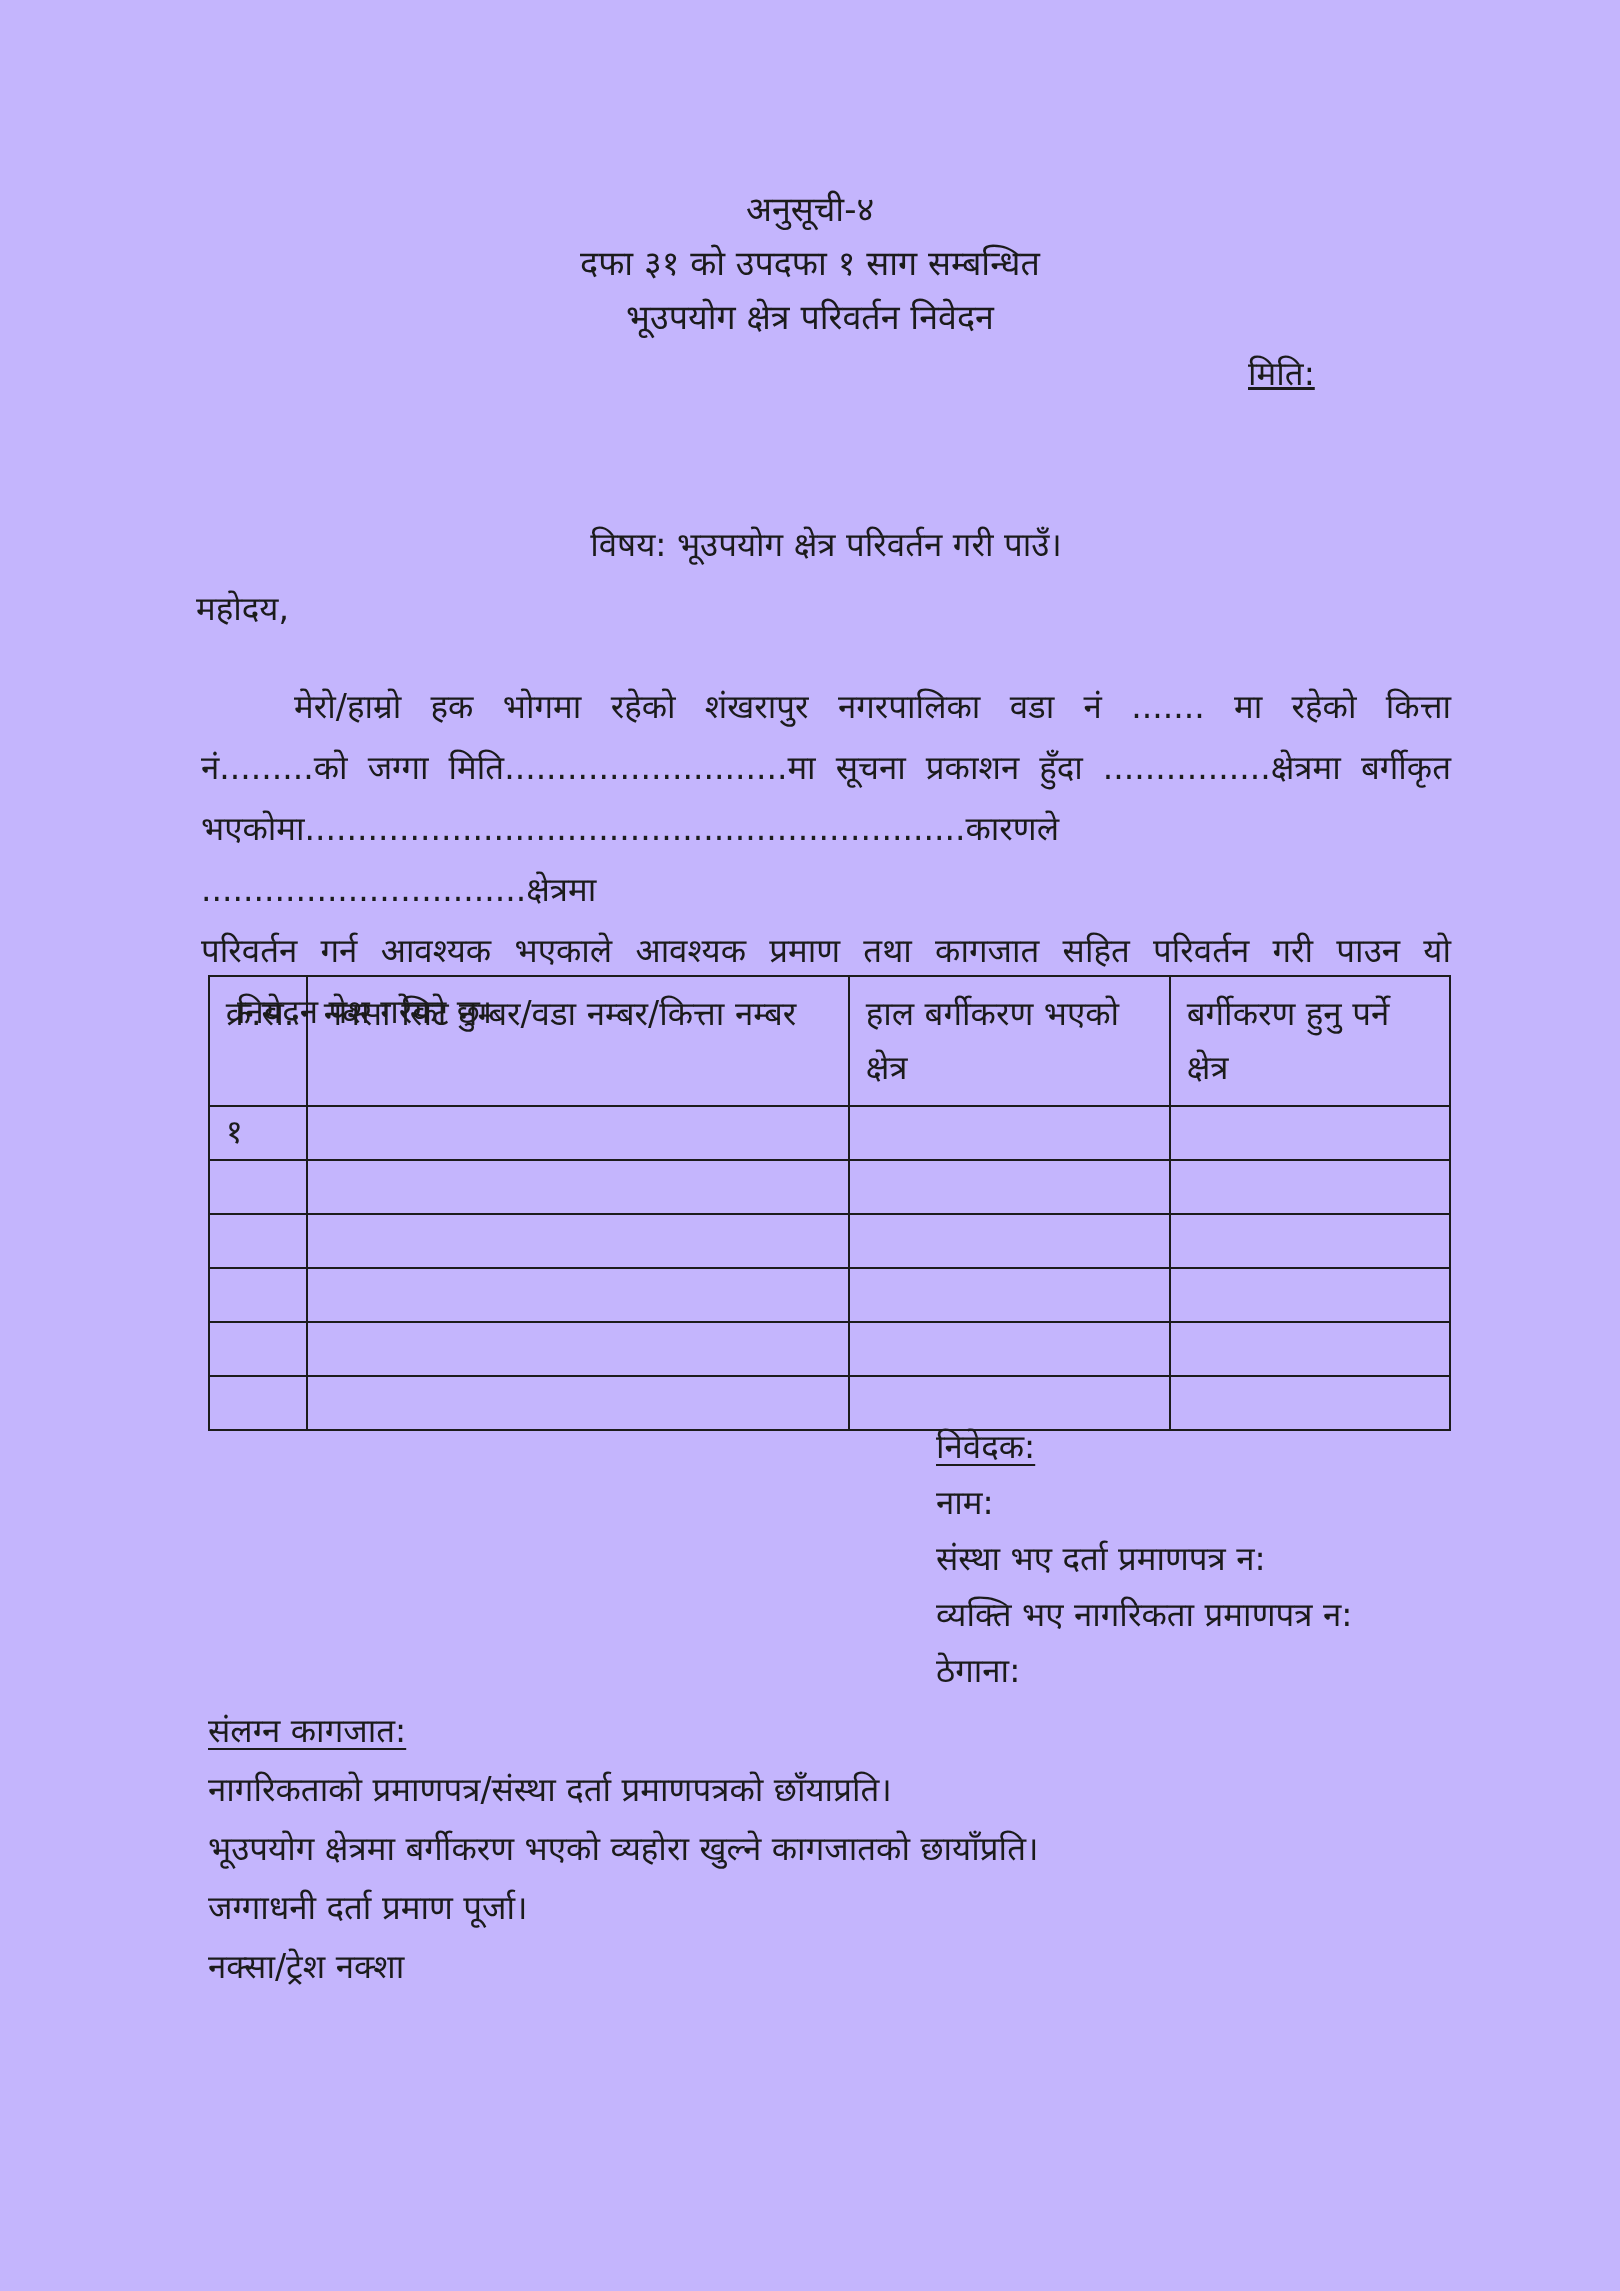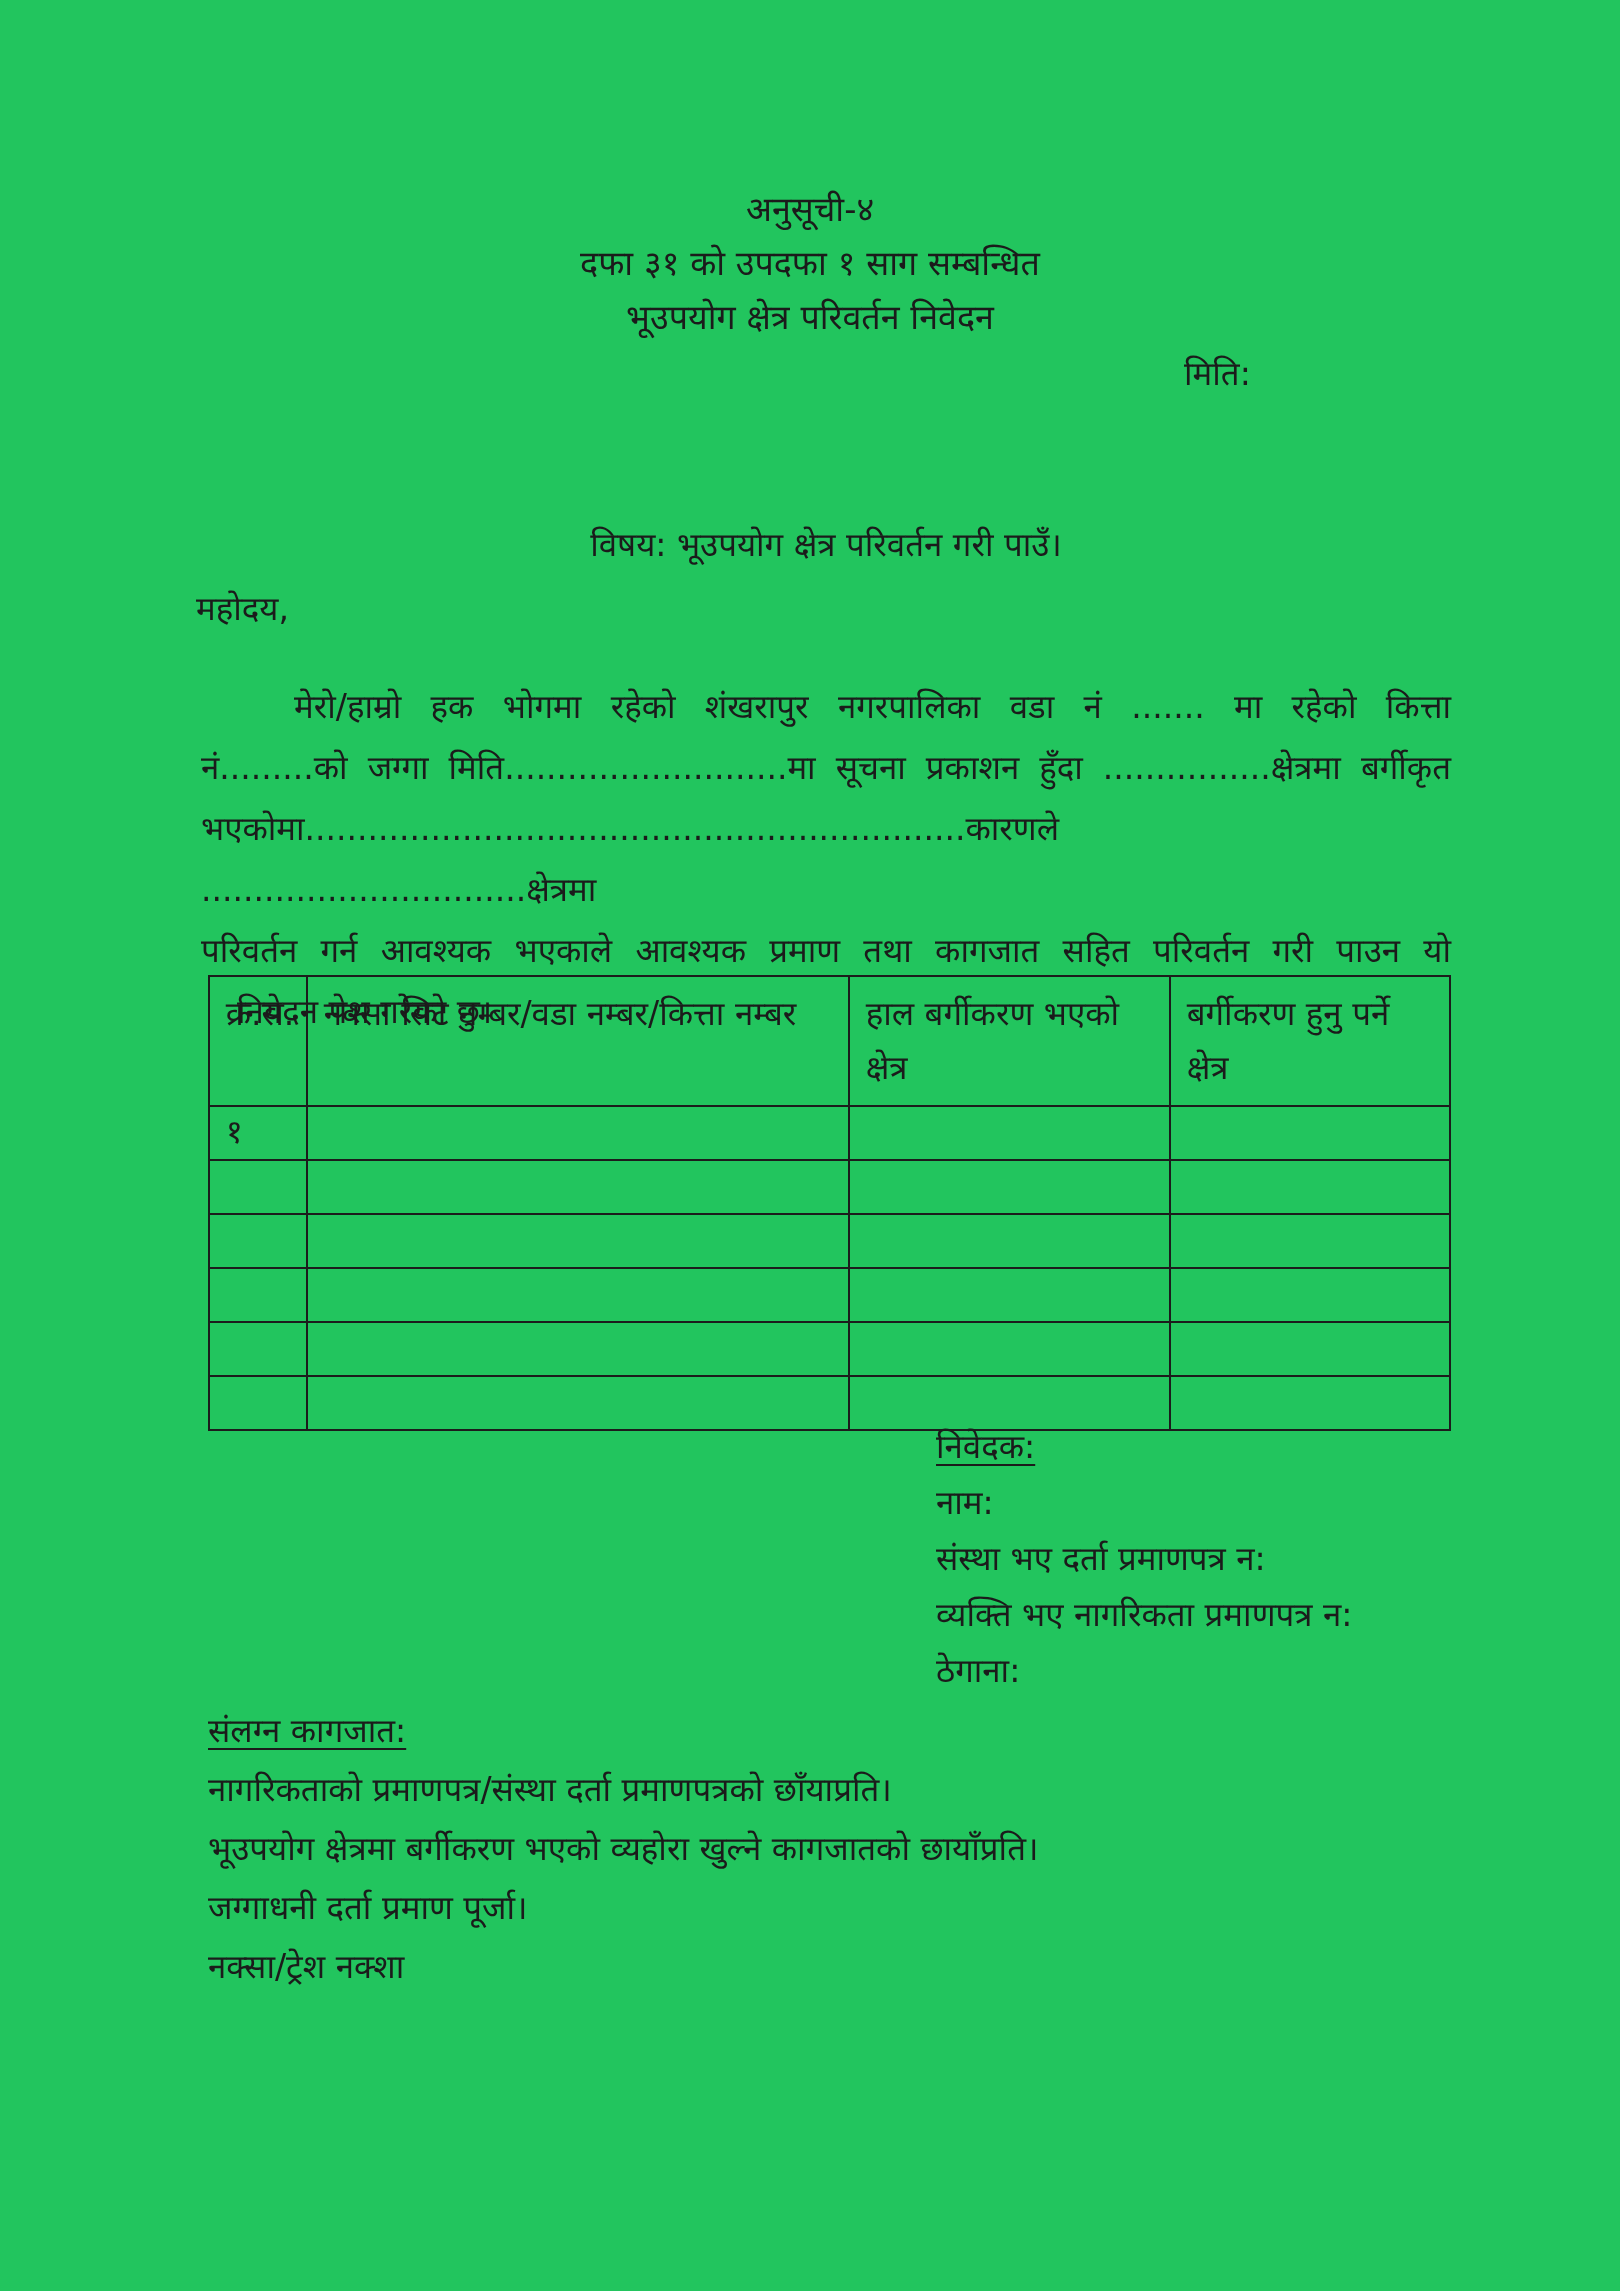--- a/index.html
+++ b/index.html
@@ -1,38 +1,38 @@
 <!DOCTYPE html>
 <html><head>
 <meta charset="utf-8">
 <style>
   html, body { margin: 0; padding: 0; background: #e8e8e8; }
   .page {
     position: relative;
     width: 1620px;
     height: 2292px;
     margin: 0 auto;
-    background: #22c55e;
+    background: #c4b5fd;
     color: #1b1b1b;
     font-family: "DejaVu Sans", sans-serif;
     font-size: 33px;
     overflow: hidden;
   }
   .abs { position: absolute; }
 
   
   .title-block {
     top: 182px; left: 0; width: 100%;
     text-align: center;
     line-height: 54px;
     font-size: 34px;
   }
 
   
-  .date-label { top: 351px; left: 1184px; line-height: 45px; }
+  .date-label { top: 351px; left: 1248px; line-height: 45px; text-decoration: underline; }
 
   
   .recipient-block { top: 408px; left: 196px; line-height: 57px; }
 
   
   .subject-line { top: 521px; left: 16px; width: 100%; text-align: center; line-height: 47px; }
 
   
   .salutation { top: 586px; left: 196px; line-height: 45px; }
 

